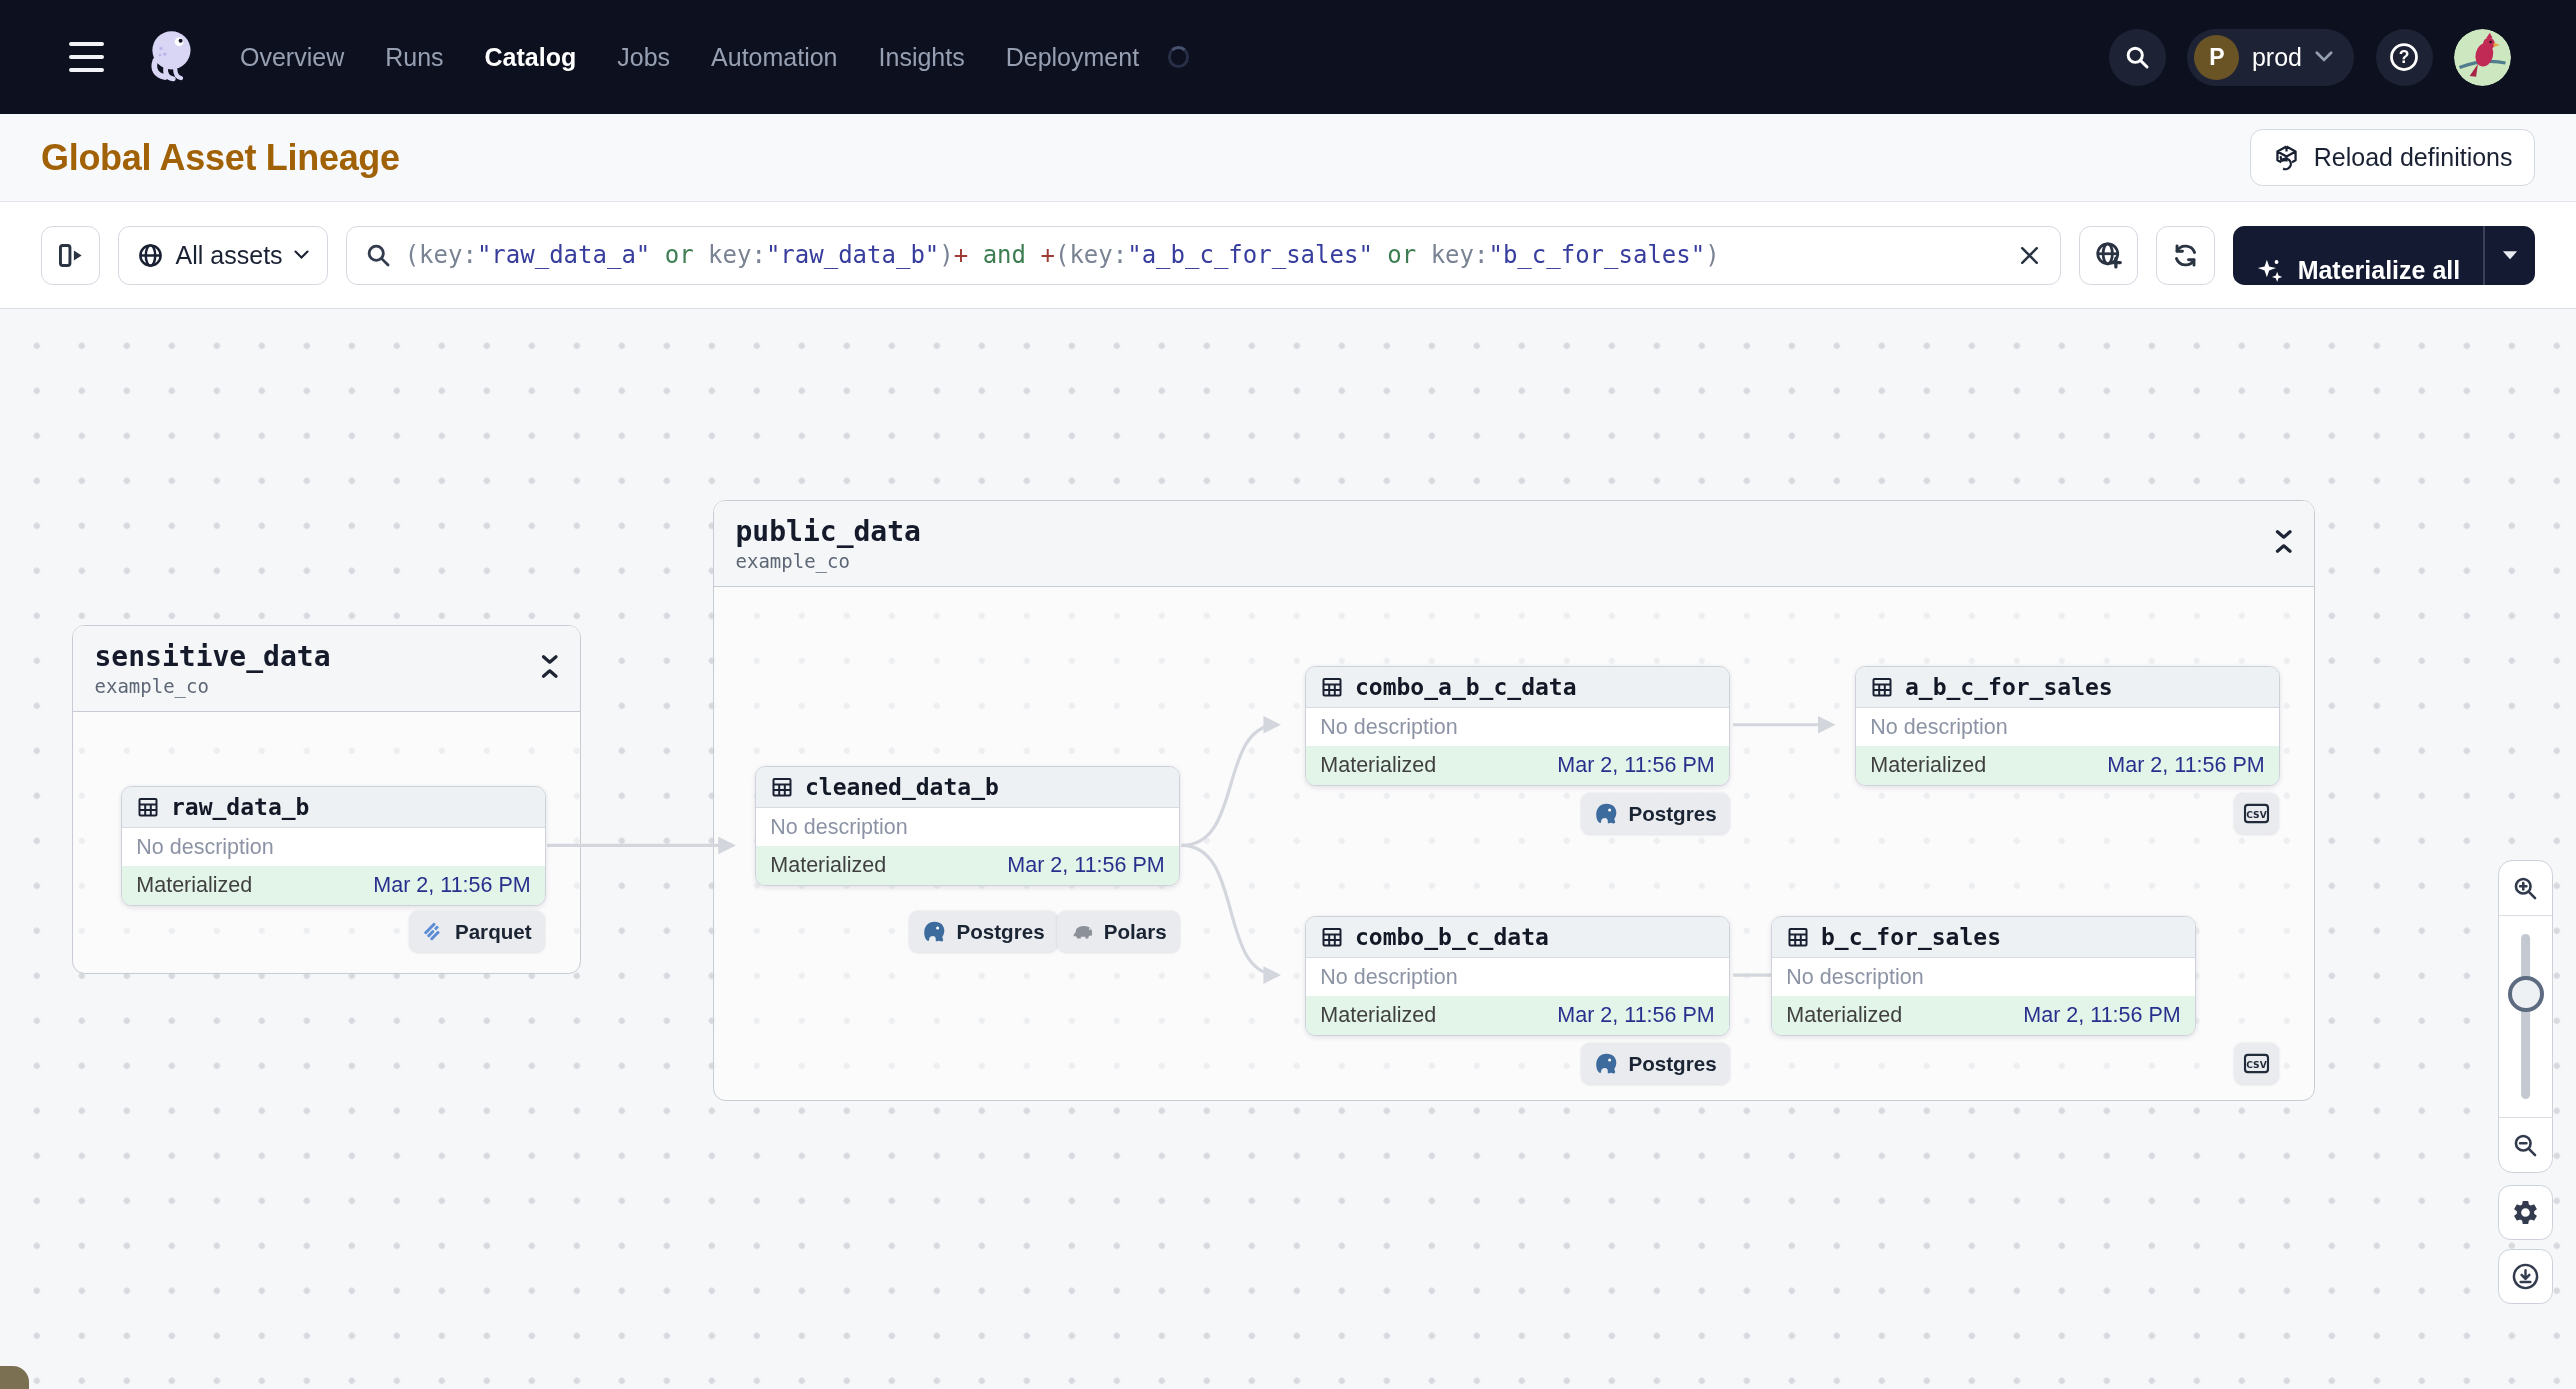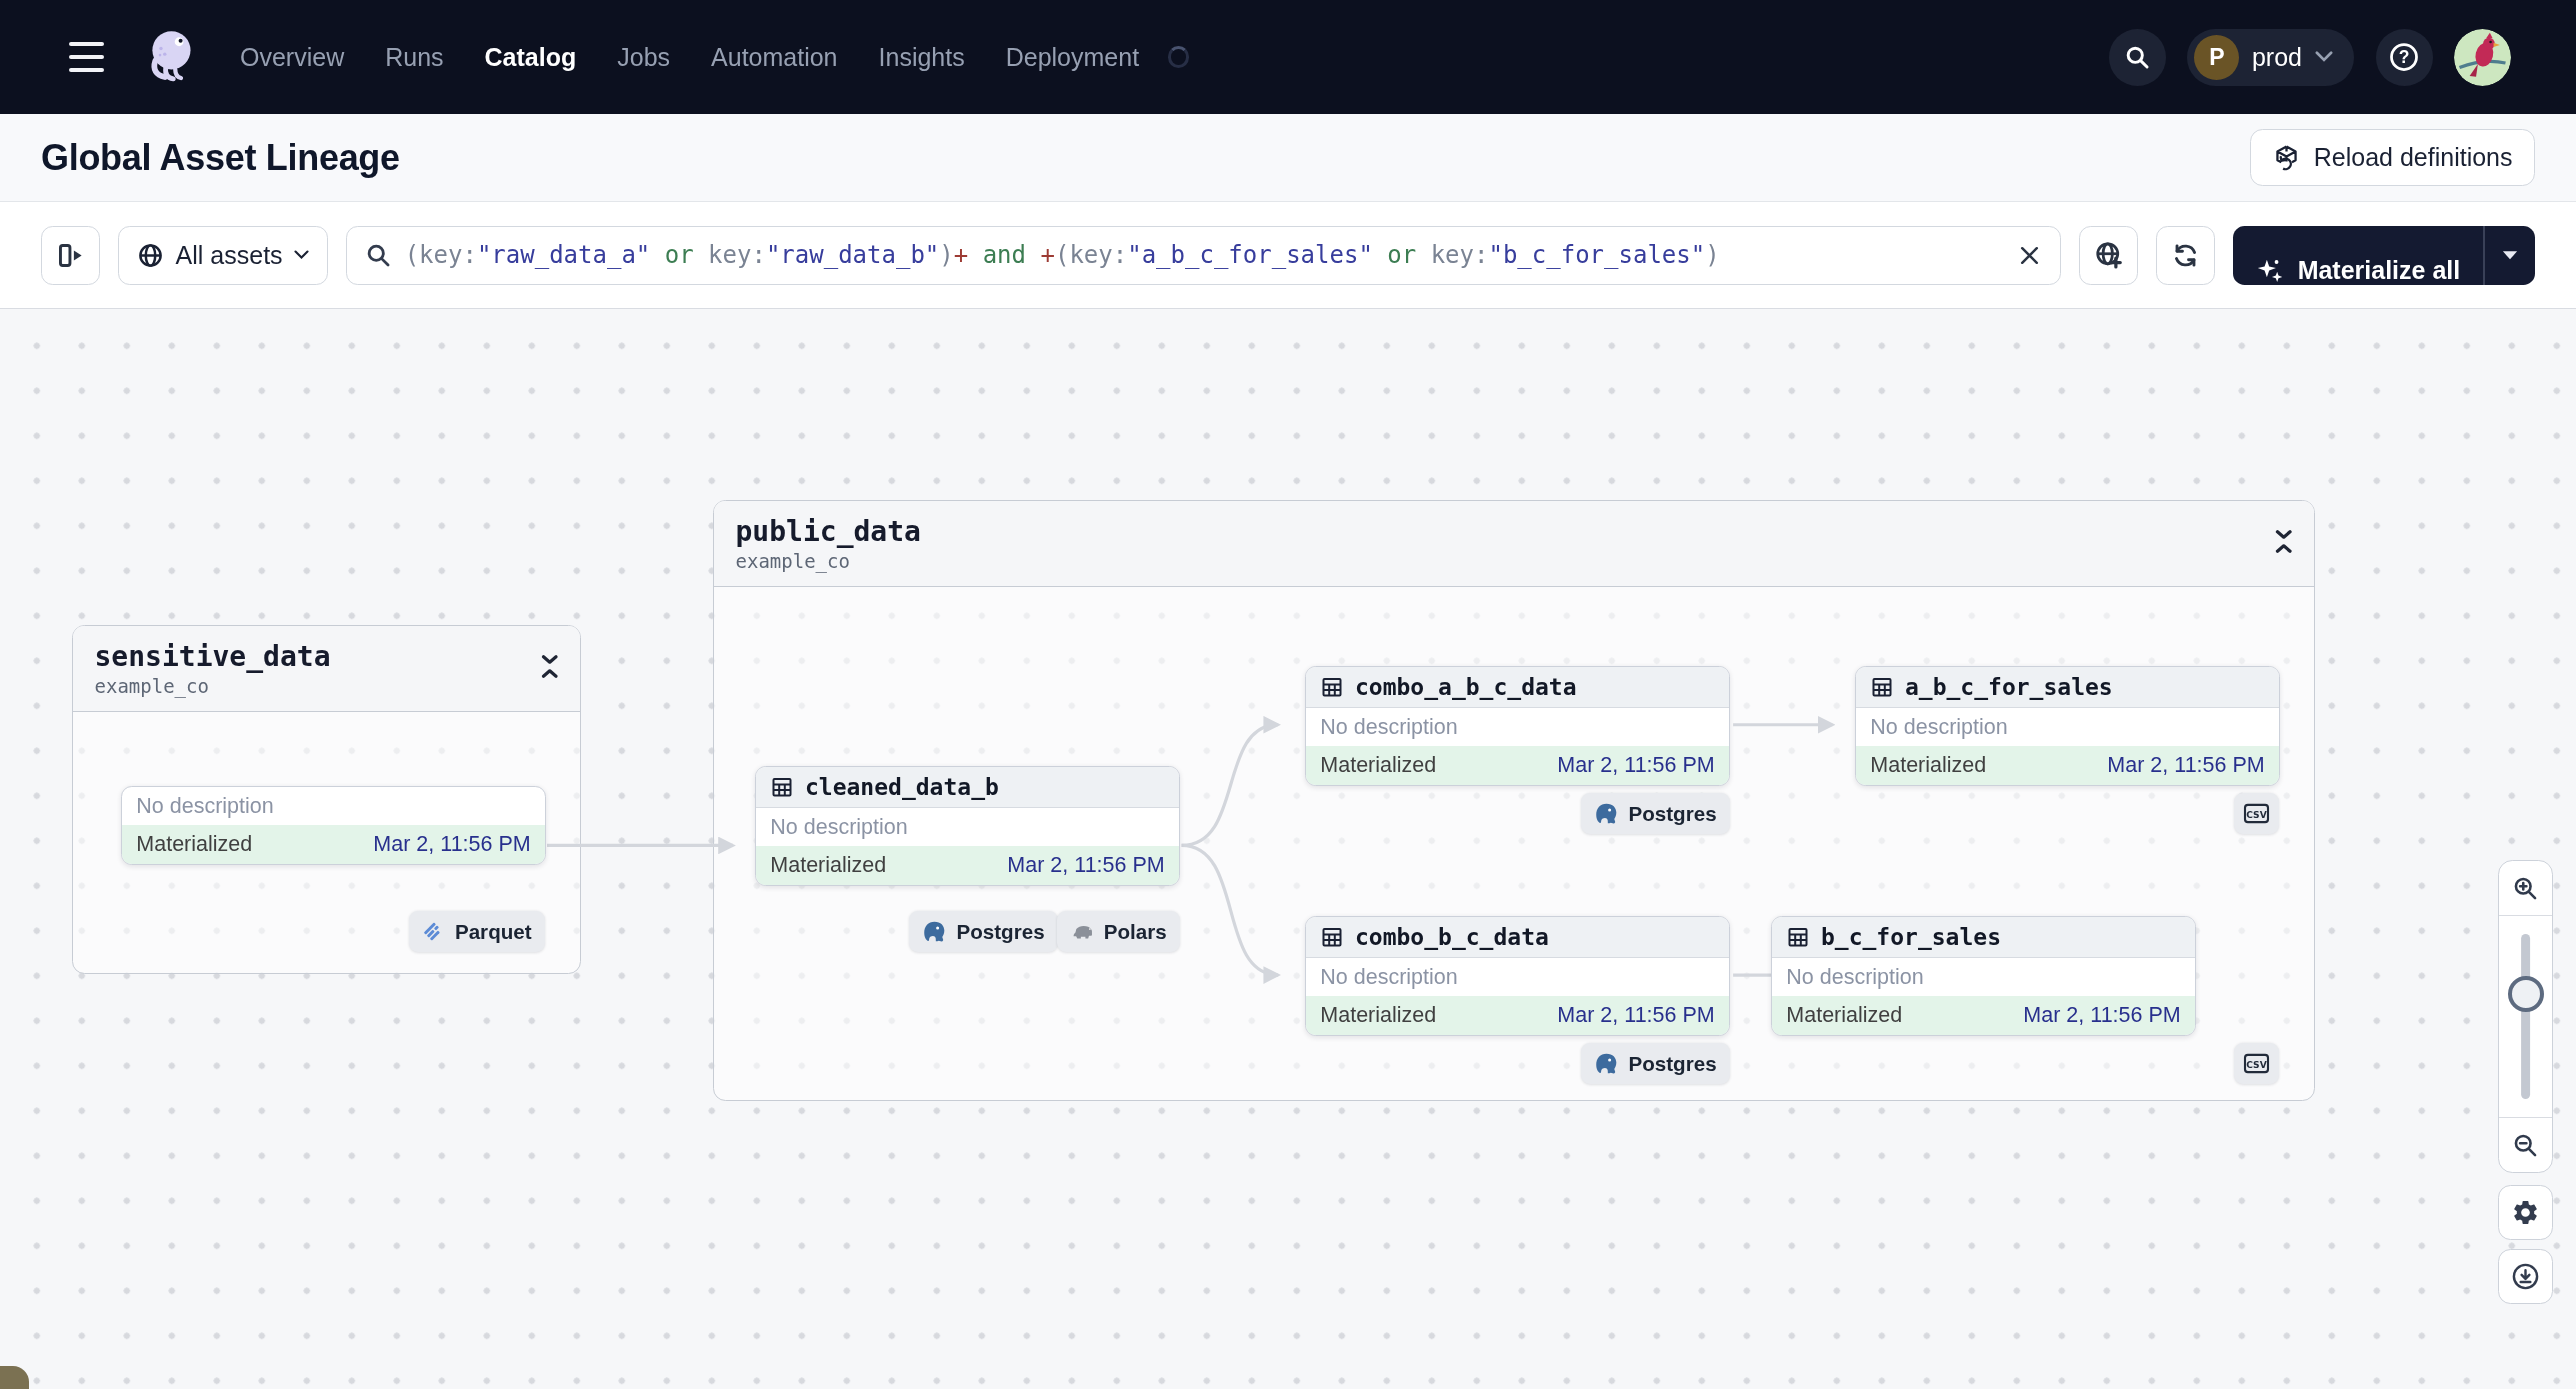--- a/index.html
+++ b/index.html
@@ -17,21 +17,21 @@
   .nav-spinner { width:21.5px; height:21.5px; border-radius:50%; border:3.1px solid #272e45; border-top-color:#49536f; margin-left:-12.5px; }
   .nav-right { margin-left:auto; display:flex; align-items:center; gap:21.5px; }
   .nav-circle-btn { width:57px; height:57px; border-radius:50%; background:#1d2334; display:flex; align-items:center; justify-content:center; cursor:pointer; }
   .deploy-pill { height:57px; border-radius:29px; background:#1d2334; display:flex; align-items:center; gap:12.5px; padding:0 21.5px 0 7.2px; cursor:pointer; }
   .deploy-avatar { width:45px; height:45px; border-radius:50%; background:#6a5426; color:#fff; font-size:23px; font-weight:700; display:flex; align-items:center; justify-content:center; }
   .deploy-name { color:#fff; font-size:25px; }
   .user-avatar { width:57px; height:57px; border-radius:50%; overflow:hidden; cursor:pointer; }
 
   
   .page-header { height:88px; background:#f8f9fb; border-bottom:1.8px solid #e3e6ea; display:flex; align-items:center; padding:0 41px; }
-  .page-title { font-size:36px; font-weight:700; color:#0f172a; letter-spacing:-0.3px; }
+  .page-title { font-size:36px; font-weight:700; color:#a16207; letter-spacing:-0.3px; }
   .btn-outline { margin-left:auto; height:57px; background:#fff; border:1.8px solid #d3d8df; border-radius:12.5px; display:flex; align-items:center; gap:12.5px; padding:0 21.5px; font-size:25px; color:#1a2133; cursor:pointer; }
 
   
   .filter-bar { height:107px; background:#fff; border-bottom:1.8px solid #d9dce2; display:flex; align-items:center; padding:0 41px; gap:18px; }
   .fbtn { height:59px; background:#fff; border:1.8px solid #d3d8df; border-radius:11.6px; display:flex; align-items:center; justify-content:center; cursor:pointer; }
   .fbtn.square { width:59px; }
   .scope-btn { padding:0 18px; gap:11.6px; font-size:25px; color:#1a2133; }
   .search-box { flex:1; height:59px; border:1.8px solid #d3d8df; border-radius:11.6px; display:flex; align-items:center; padding:0 18px; gap:12.5px; background:#fff; cursor:text; }
   .query { flex:1; font-family:"DejaVu Sans Mono", monospace; font-size:24px; white-space:pre; overflow:hidden; }
   .q-p { color:#7a8393; }
@@ -276,20 +276,29 @@
       <div class="group-loc">example_co</div>
       <span class="collapse-btn">
         <svg width="21.5" height="27" viewBox="0 0 22 28">
           <path d="M4.5 4l6.5 5.5L17.5 4M4.5 24l6.5-5.5L17.5 24" fill="none" stroke="#1f2534" stroke-width="3.4" stroke-linecap="round" stroke-linejoin="round"></path>
         </svg>
       </span>
     </div>
   </div>
 
   <div class="asset-node n0">
+    <div class="an-header">
+      <svg width="24" height="24" viewBox="0 0 24 24">
+          <g fill="none" stroke="#1a2133" stroke-width="2">
+            <rect x="3.5" y="4" width="17" height="16.5" rx="1"></rect>
+            <path d="M3.5 9.5h17M3.5 15h17M9.2 9.5V20.5M14.8 9.5V20.5"></path>
+          </g>
+        </svg>
+      <span class="an-name">raw_data_b</span>
+    </div>
     <div class="an-body">
         <span class="an-desc">No description</span>
       </div>
     <div class="an-footer">
       <span class="an-status">Materialized</span>
       <span class="an-time">Mar 2, 11:56 PM</span>
     </div>
   </div>
 
   <div class="asset-node n1">

